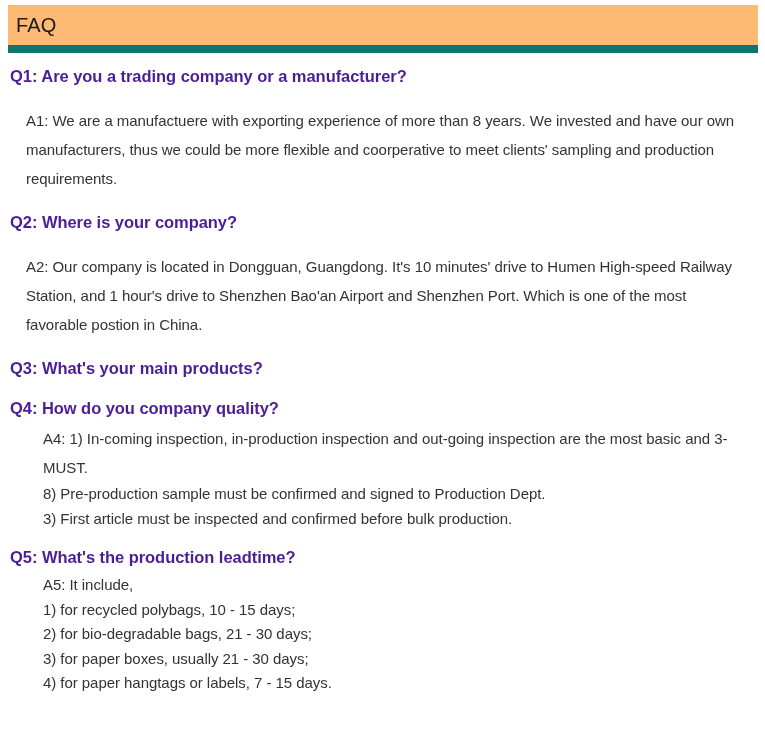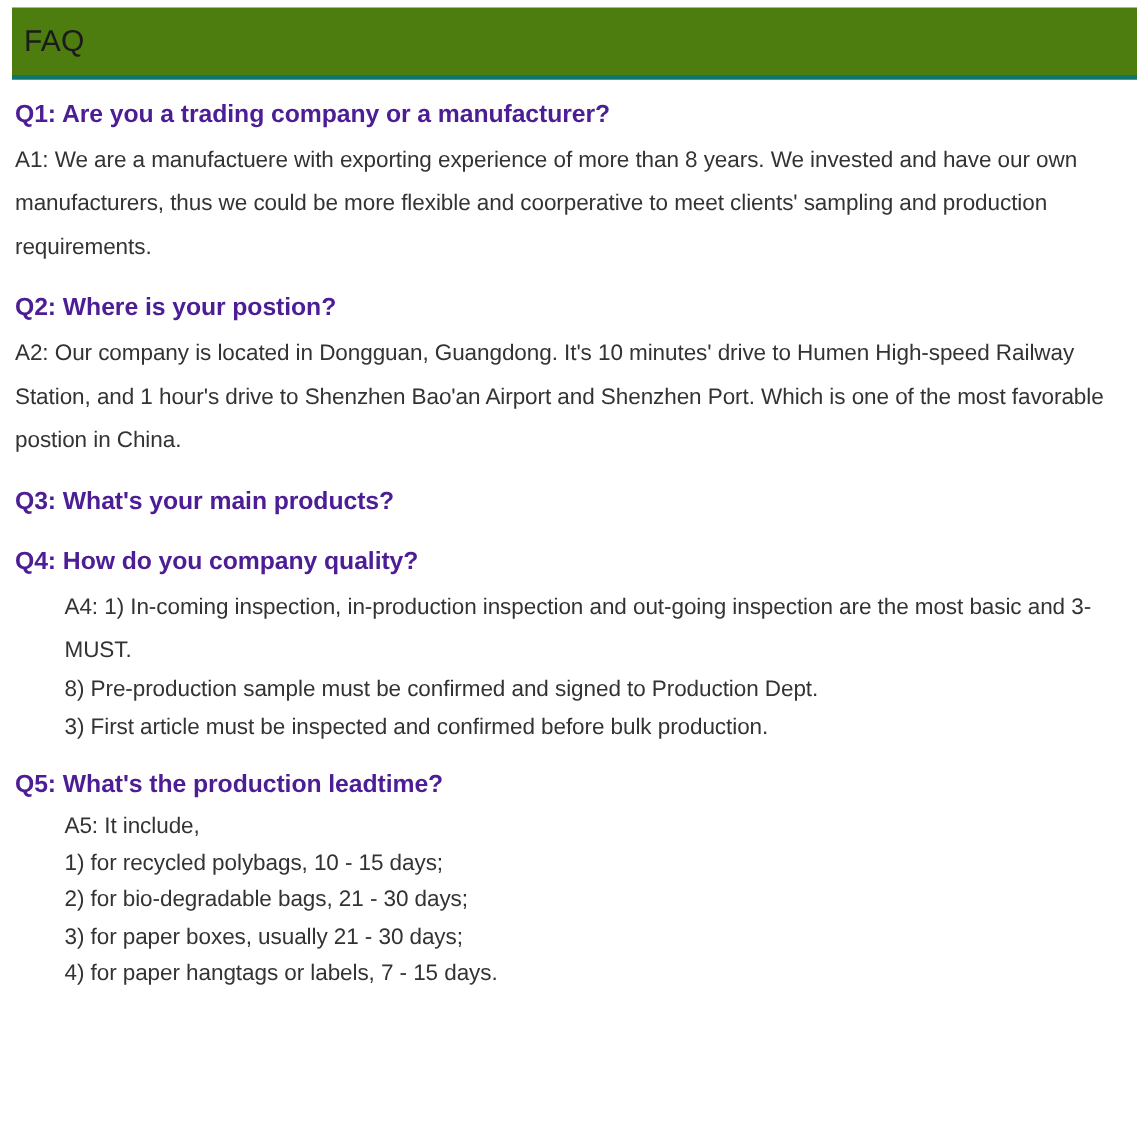--- a/index.html
+++ b/index.html
@@ -21,22 +21,22 @@
     background: #ffffff;
   }
 
   
   .faq-banner {
     position: absolute;
     left: 8px;
     top: 5px;
     width: 750px;
     height: 48px;
-    background: #4d7c0f;
-    border-bottom: 3px solid #0f766e;
+    background: #fdba74;
+    border-bottom: 8px solid #0f766e;
     box-sizing: border-box;
     display: flex;
     align-items: center;
   }
   .faq-banner-title {
     font-size: 20px;
     line-height: 1;
     color: #1b1b1b;
     font-weight: 400;
     padding-left: 8px;
@@ -64,21 +64,21 @@
     font-weight: bold;
     line-height: 27px;
     margin: 0 0 2px 0;
     letter-spacing: -0.05px;
   }
 
   .faq-answer {
     color: #333333;
     font-size: 15px;
     line-height: 29px;
-    margin: 0;
+    margin: 16px;
     letter-spacing: -0.05px;
     text-align: left;
   }
 
   .faq-lines {
     color: #333333;
     font-size: 15px;
     line-height: 24.5px;
     margin: 0;
     letter-spacing: -0.05px;
@@ -101,21 +101,21 @@
   </div>
 
   <div class="faq-body">
 
     <div class="faq-item">
       <p class="faq-question">Q1: Are you a trading company or a manufacturer?</p>
       <p class="faq-answer">A1: We are a manufactuere with exporting experience of more than 8 years. We invested and have our own manufacturers, thus we could be more flexible and coorperative to meet clients' sampling and production requirements.</p>
     </div>
 
     <div class="faq-item">
-      <p class="faq-question">Q2: Where is your postion?</p>
+      <p class="faq-question">Q2: Where is your company?</p>
       <p class="faq-answer">A2: Our company is located in Dongguan, Guangdong. It's 10 minutes' drive to Humen High-speed Railway Station, and 1 hour's drive to Shenzhen Bao'an Airport and Shenzhen Port. Which is one of the most favorable postion in China.</p>
     </div>
 
     <div class="faq-item">
       <p class="faq-question">Q3: What's your main products?</p>
     </div>
 
     <div class="faq-item">
       <p class="faq-question">Q4: How do you company quality?</p>
       <div class="faq-lines">

